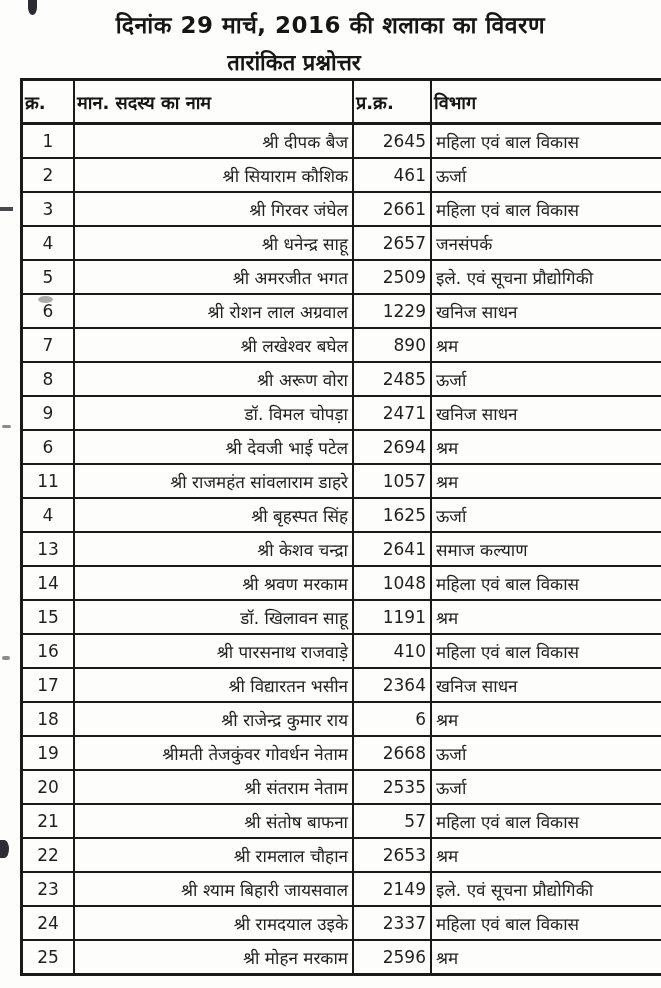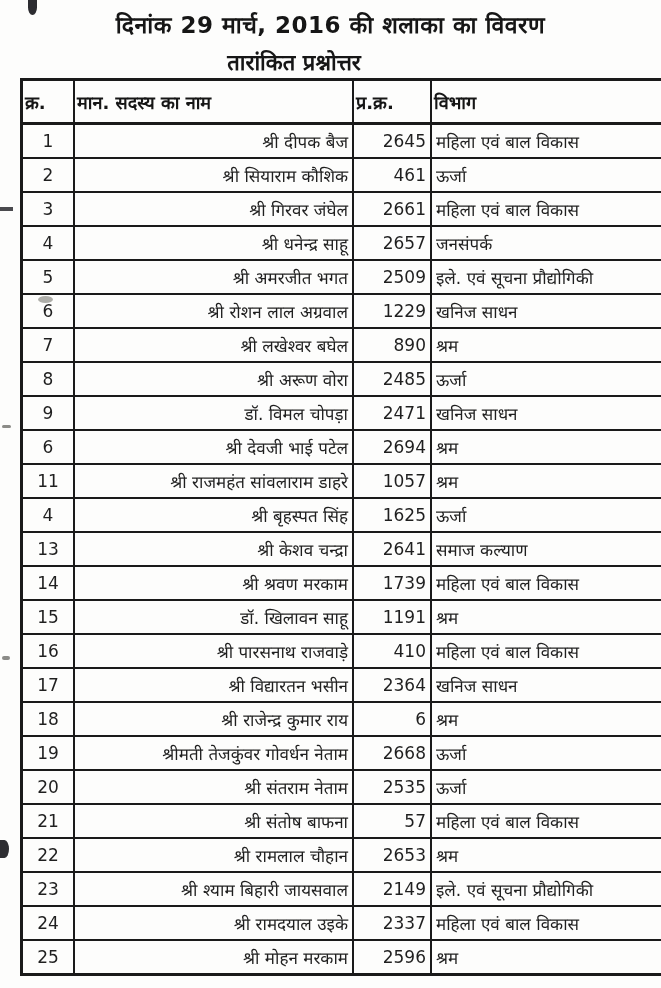--- a/index.html
+++ b/index.html
@@ -196,21 +196,21 @@
       </tr>
       <tr>
         <td class="col-sno">13</td>
         <td class="col-name">श्री केशव चन्द्रा</td>
         <td class="col-qno">2641</td>
         <td class="col-dept">समाज कल्याण</td>
       </tr>
       <tr>
         <td class="col-sno">14</td>
         <td class="col-name">श्री श्रवण मरकाम</td>
-        <td class="col-qno">1739</td>
+        <td class="col-qno">1048</td>
         <td class="col-dept">महिला एवं बाल विकास</td>
       </tr>
       <tr>
         <td class="col-sno">15</td>
         <td class="col-name">डॉ. खिलावन साहू</td>
         <td class="col-qno">1191</td>
         <td class="col-dept">श्रम</td>
       </tr>
       <tr>
         <td class="col-sno">16</td>

